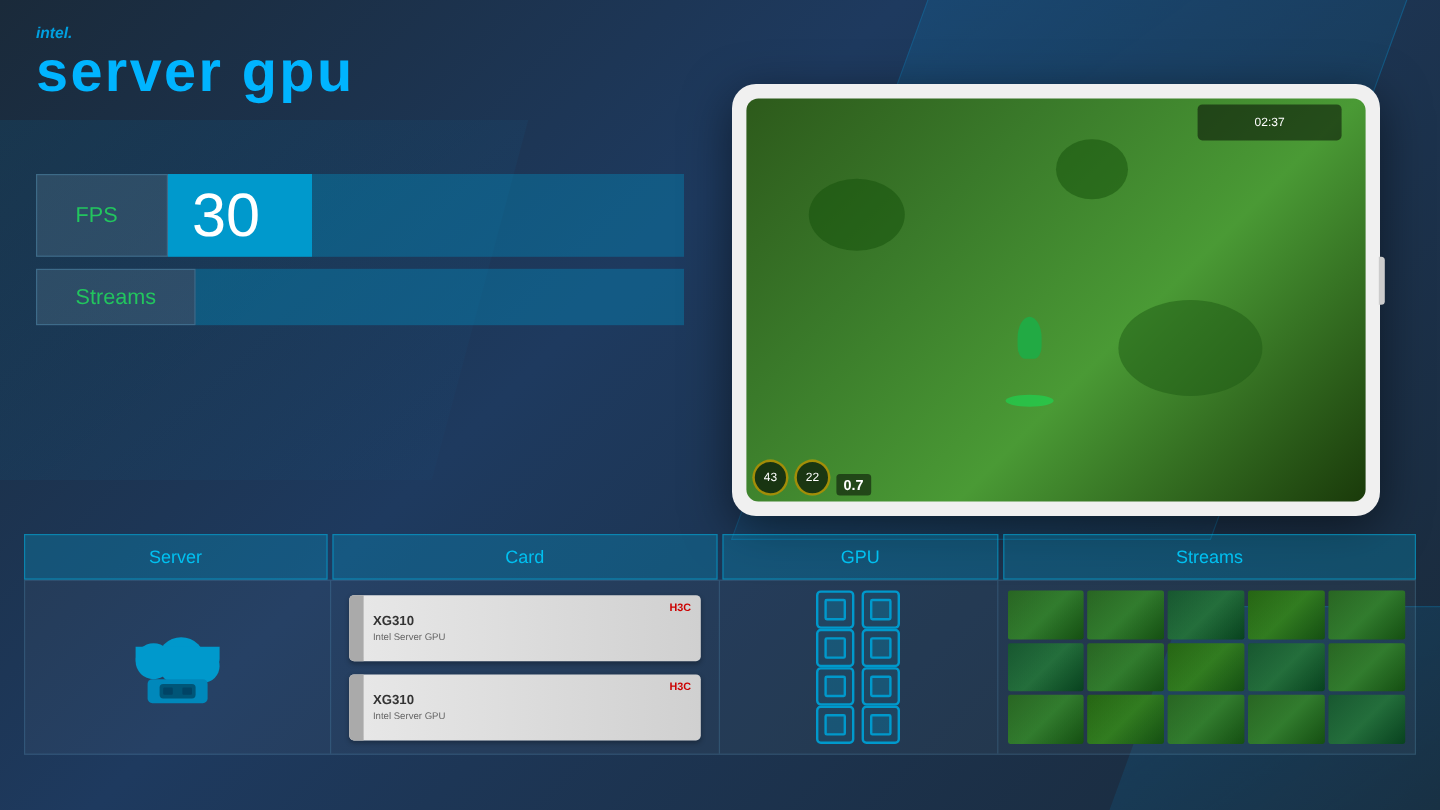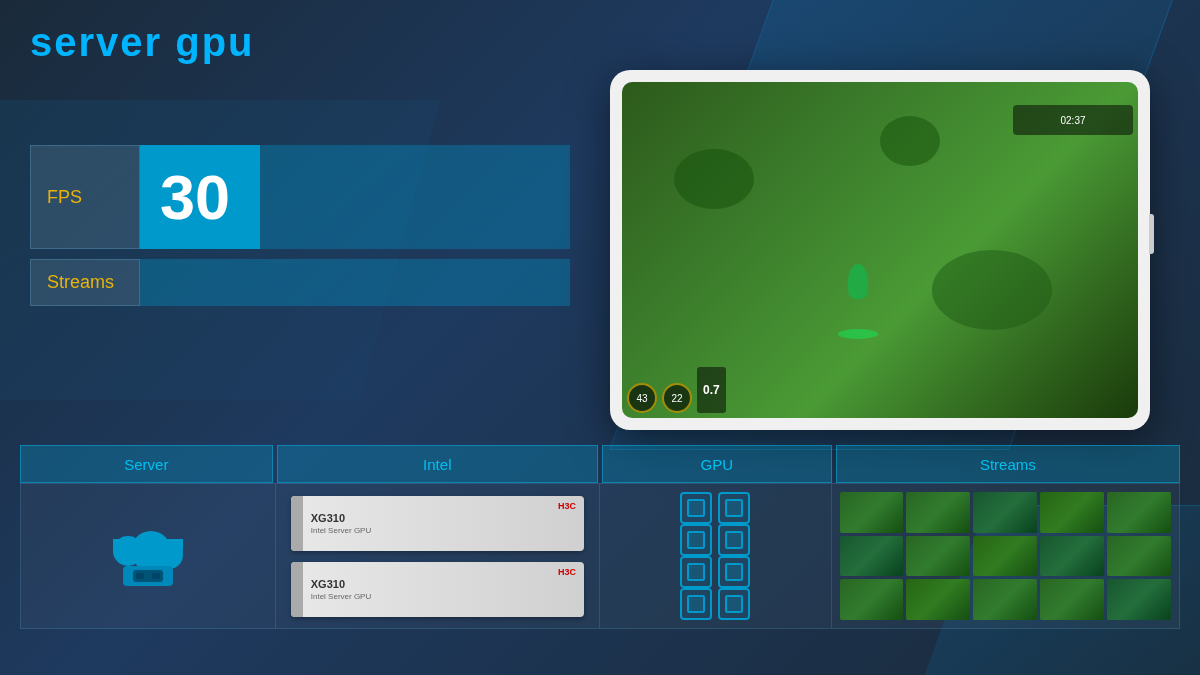--- a/index.html
+++ b/index.html
@@ -57,21 +57,21 @@
       left: 30px;
     }
     .intel-text {
       color: #00a0e0;
       font-size: 13px;
       font-style: italic;
       font-weight: bold;
     }
     .server-gpu-title {
       color: #00b4ff;
-      font-size: 40px;
+      font-size: 48px;
       font-weight: 300;
       letter-spacing: 2px;
       line-height: 1.1;
       text-transform: lowercase;
     }
     .server-gpu-title span {
       font-weight: 700;
     }
 
     
@@ -83,36 +83,36 @@
     }
 
     .stat-row {
       display: flex;
       align-items: stretch;
       margin-bottom: 10px;
     }
     .stat-label {
       background: rgba(200,230,250,0.12);
       border: 1px solid rgba(100,180,220,0.3);
-      color: #eab308;
+      color: #22c55e;
       font-size: 18px;
       display: flex;
       align-items: center;
-      padding: 12px 16px;
+      padding: 12px 32px;
       min-width: 110px;
       font-weight: 400;
     }
     .stat-value-box {
       background: #0099cc;
       color: white;
-      font-size: 63px;
-      font-weight: 700;
-      display: flex;
-      align-items: center;
-      padding: 16px 20px;
+      font-size: 51px;
+      font-weight: 400;
+      display: flex;
+      align-items: center;
+      padding: 5px 20px;
       min-width: 120px;
     }
     .stat-bar {
       flex: 1;
       background: rgba(0, 153, 204, 0.35);
     }
 
     
     .device-container {
       position: absolute;
@@ -153,29 +153,28 @@
       color: white;
       font-size: 18px;
       font-weight: bold;
       padding: 6px 20px;
       border-radius: 4px;
       border: 2px solid rgba(255,100,100,0.6);
     }
     .game-ui-top {
       position: absolute;
       top: 5px;
-      right: 5px;
+      right: 20px;
       width: 120px;
       height: 30px;
       background: rgba(0,0,0,0.5);
       border-radius: 4px;
       display: flex;
       align-items: center;
       justify-content: center;
-      margin-top: 18px;
     }
     .game-ui-timer {
       color: white;
       font-size: 10px;
     }
     .game-character {
       position: absolute;
       bottom: 25%;
       left: 40%;
       width: 60px;
@@ -218,21 +217,21 @@
       align-items: center;
       justify-content: center;
       color: white;
       font-size: 10px;
     }
     .hud-score {
       color: white;
       font-size: 12px;
       font-weight: bold;
       background: rgba(0,0,0,0.5);
-      padding: 16px 6px;
+      padding: 2px 6px;
       border-radius: 3px;
     }
     
     .terrain-blob {
       position: absolute;
       border-radius: 50%;
       background: rgba(20,80,10,0.5);
     }
     .blob1 { width: 80px; height: 60px; top: 20%; left: 10%; }
     .blob2 { width: 120px; height: 80px; top: 50%; left: 60%; background: rgba(30,90,20,0.5);}
@@ -496,20 +495,23 @@
   </style>
 </head>
 <body>
 
 <div class="bg"></div>
 <div class="shape-top-right"></div>
 <div class="shape-left"></div>
 <div class="shape-bottom-right"></div>
 
 <div class="header">
+  <div class="intel-text">
+    <span>intel.</span>
+  </div>
   <div class="server-gpu-title">
     <span>SeRVeR</span> <span>GPU</span>
   </div>
 </div>
 
 <div class="stats-section">
 
   <div class="stat-row">
     <div class="stat-label">FPS</div>
     <div class="stat-value-box">30</div>
@@ -550,21 +552,21 @@
     </div>
     <div class="tablet-side-btn"></div>
   </div>
 </div>
 
 <div class="diagram-section">
 
   <div class="diagram-header">
     <div class="col-header col-server">Server</div>
     <div style="width:2px"></div>
-    <div class="col-header col-card">Intel</div>
+    <div class="col-header col-card">Card</div>
     <div style="width:2px"></div>
     <div class="col-header col-gpu">GPU</div>
     <div style="width:2px"></div>
     <div class="col-header col-streams">Streams</div>
   </div>
 
   <div class="diagram-body">
 
     <div class="body-server">
       <div class="cloud-icon">

